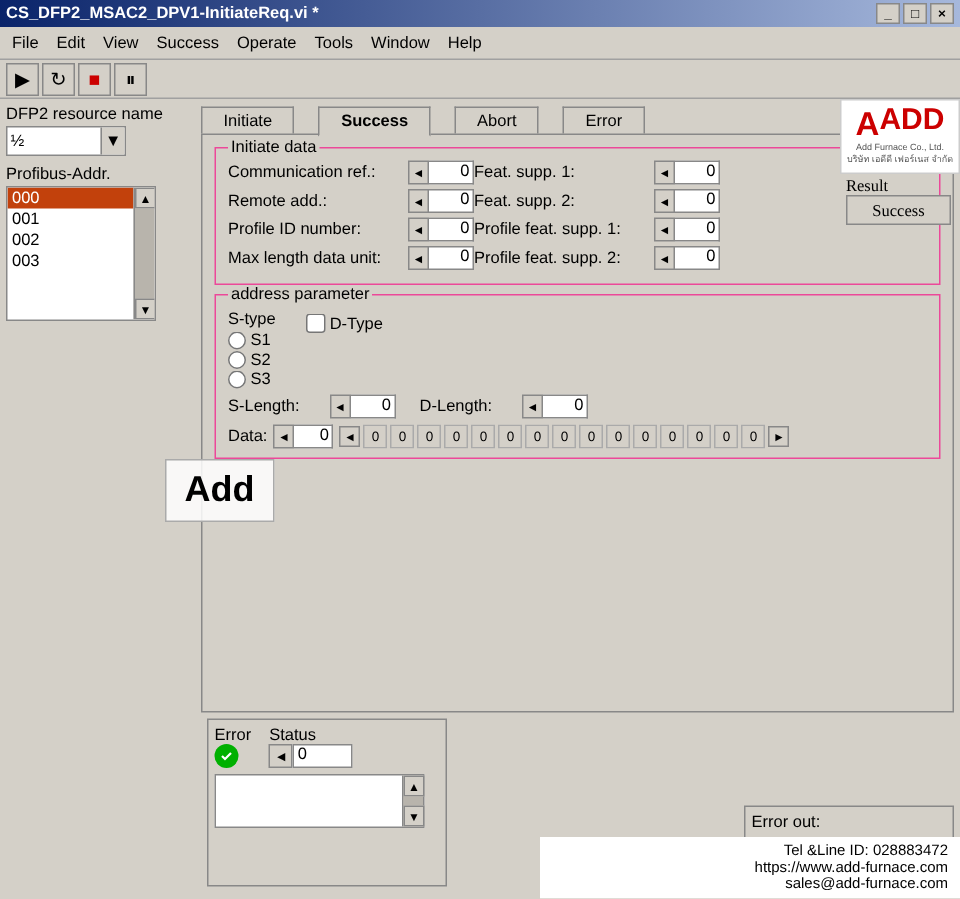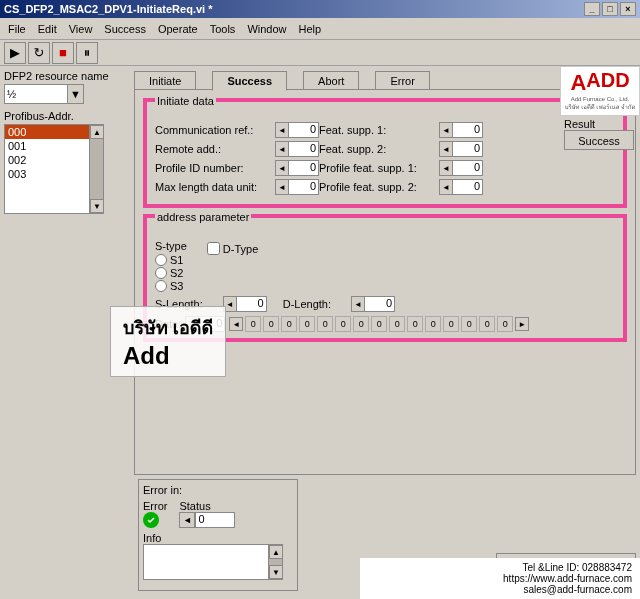--- a/index.html
+++ b/index.html
@@ -216,23 +216,23 @@
     
     .tab-panel {
       border: 1px solid #888;
       background: #d4d0c8;
       flex: 1;
       padding: 8px;
       position: relative;
     }
 
     .panel-section {
-      border: 4px solid #ec4899;
+      border: 1px solid #ec4899;
       margin-bottom: 6px;
-      padding: 16px 8px 6px;
+      padding: 4px 8px 6px;
       background: #d4d0c8;
       position: relative;
     }
     .panel-section-title {
       position: absolute;
       top: -7px;
       left: 8px;
       background: #d4d0c8;
       padding: 0 2px;
       font-size: 11px;
@@ -409,20 +409,21 @@
       justify-content: center;
     }
 
     
     .result-box {
       position: absolute;
       right: 0;
       top: 50px;
       width: 80px;
       padding: 2px 4px;
+      font-family: Liberation Serif, serif;
     }
     .result-label { font-size: 11px; }
     .result-field {
       width: 70px;
       height: 20px;
       background: #d4d0c8;
       border: 1px solid #888;
       text-align: center;
       font-size: 11px;
       line-height: 20px;
@@ -705,40 +706,38 @@
             <div class="data-scroll-right">►</div>
           </div>
         </div>
       </div>
 
     </div>
 
     <div class="bottom-area">
 
       <div class="error-in-box">
-        <div class="error-in-title">Error in:</div>
         <div class="error-status-row">
           <div class="error-col">
             <span class="err-label">Error</span>
             <div class="green-icon">
               <svg width="10" height="10" viewBox="0 0 10 10">
                   <path d="M2 5 L4 7 L8 3" stroke="white" stroke-width="1.5" fill="none"></path>
                 </svg>
             </div>
           </div>
           <div class="error-col">
             <span class="err-label">Status</span>
             <div style="display:flex; align-items:center;">
               <div style="width:16px;height:16px;background:#d4d0c8;border:1px solid #888;display:flex;align-items:center;justify-content:center;font-size:9px;">◄</div>
               <div class="status-field">0</div>
             </div>
           </div>
         </div>
         <div>
-          <div class="info-label">Info</div>
           <div class="info-field">
             <div class="info-scroll">
               <div class="scroll-up">▲</div>
               <div class="scroll-track"></div>
               <div class="scroll-down">▼</div>
             </div>
           </div>
         </div>
       </div>
 
@@ -759,41 +758,41 @@
       <span>บริษัท เอดีดี เฟอร์เนส จำกัด</span>
     </div>
   </div>
 
   <div class="result-box">
     <div class="result-label">Result</div>
     <div class="result-field">Success</div>
   </div>
 
   <div class="error-out-box">
+    <div class="error-out-title">Error out:</div>
     <div class="error-status-row">
       <div class="error-col">
         <span class="err-label">Error</span>
         <div class="green-icon">
           <svg width="10" height="10" viewBox="0 0 10 10">
               <path d="M2 5 L4 7 L8 3" stroke="white" stroke-width="1.5" fill="none"></path>
             </svg>
         </div>
       </div>
       <div class="error-col">
         <span class="err-label">Status</span>
         <div style="display:flex; align-items:center;">
           <div style="width:16px;height:16px;background:#d4d0c8;border:1px solid #888;display:flex;align-items:center;justify-content:center;font-size:9px;">◄</div>
           <div class="status-field">0</div>
         </div>
       </div>
     </div>
   </div>
 
   <div class="watermark-overlay">
-    <div class="watermark-thai">บริษัท เอดีดี</div>
     <div class="watermark-add">Add</div>
   </div>
 
   <div class="contact-bar">
     <div>Tel &amp;Line ID: 028883472</div>
     <div>https://www.add-furnace.com</div>
     <div>sales@add-furnace.com</div>
   </div>
 
 </div>

